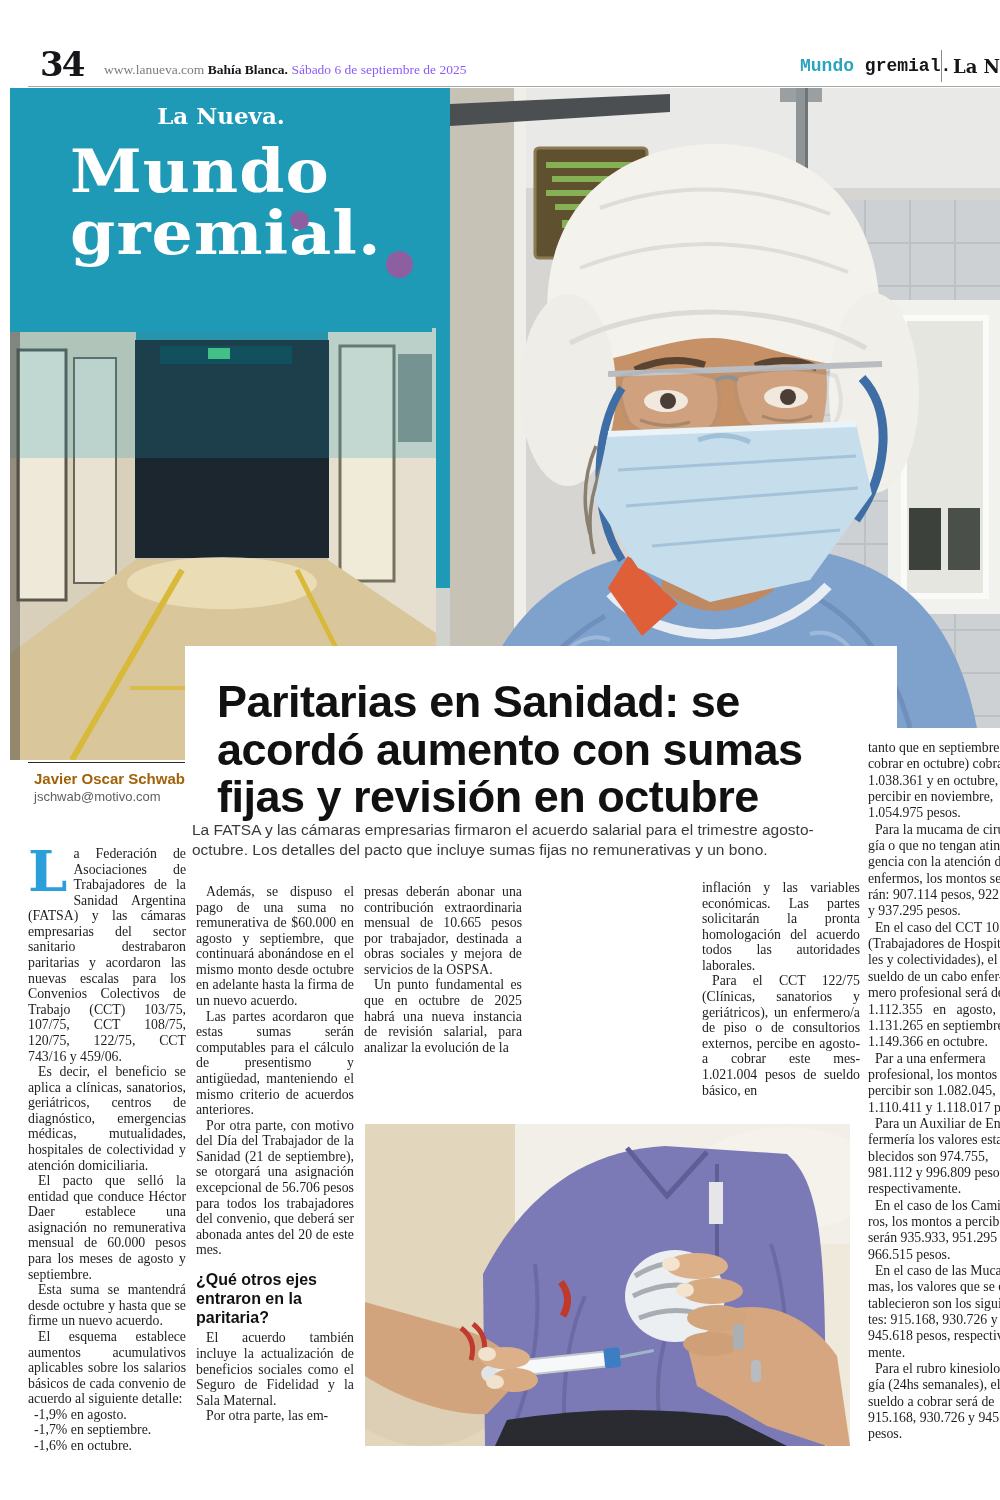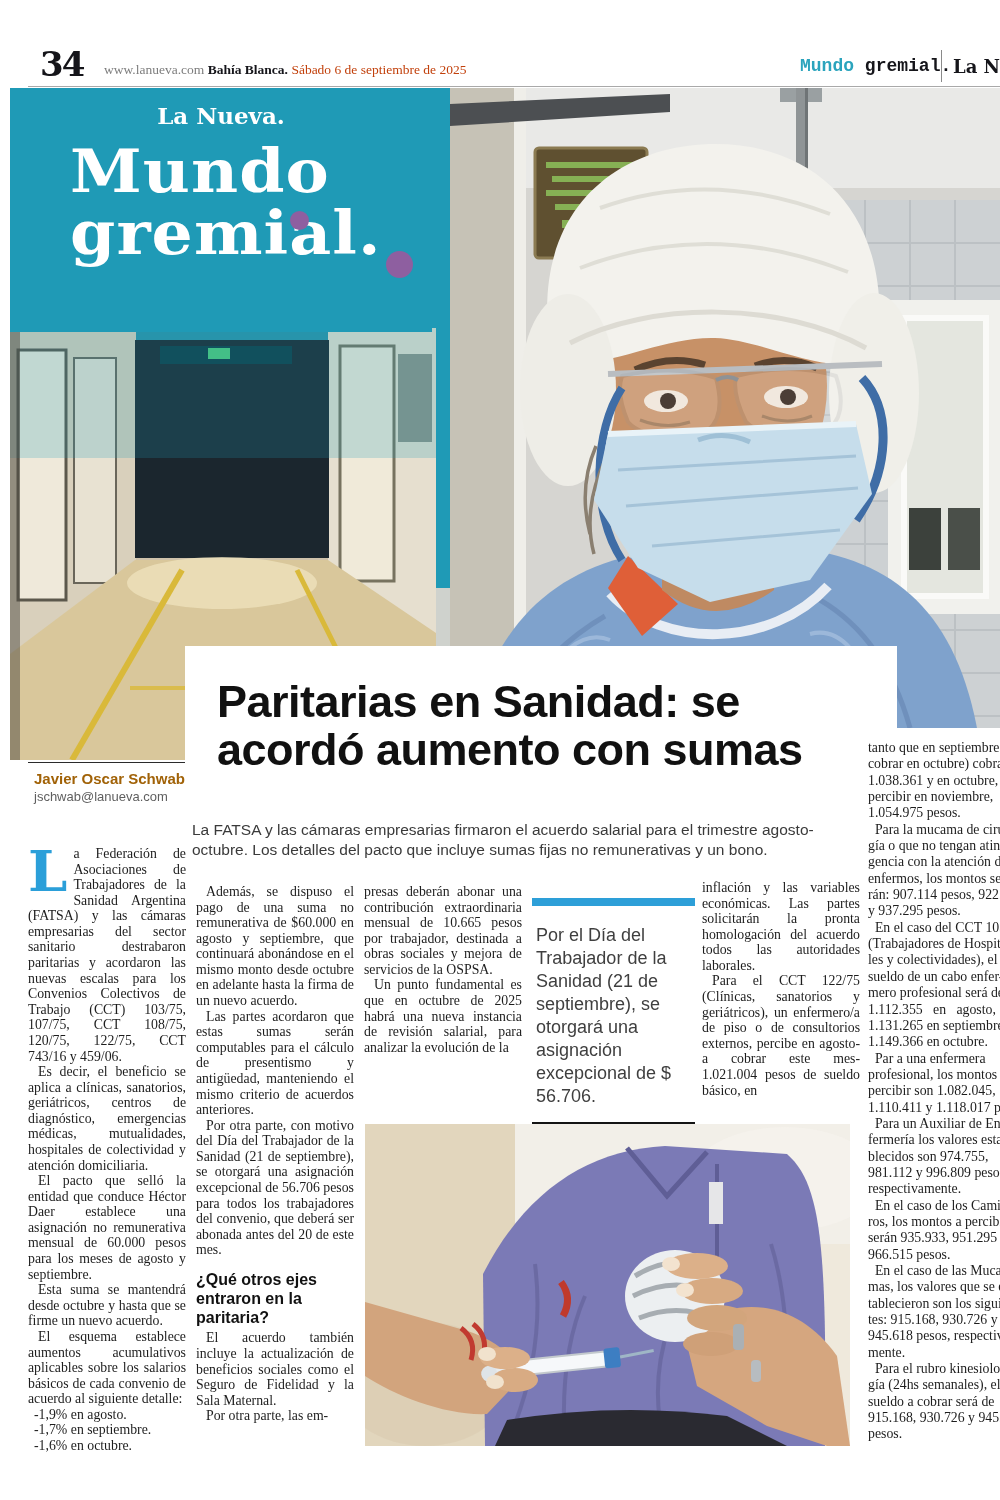--- a/index.html
+++ b/index.html
@@ -4,21 +4,21 @@
 <style>
   html,body{margin:0;padding:0;background:#ffffff;}
   .page{position:relative;width:1000px;height:1500px;background:#fff;overflow:hidden;
         font-family:"Liberation Serif",serif;color:#1d1d1d;}
   
   .page-num{position:absolute;left:40px;top:44px;font-family:"DejaVu Serif",serif;
             font-weight:bold;font-size:34px;color:#15151a;letter-spacing:-2px;}
   .hdr-meta{position:absolute;left:104px;top:62px;font-size:13.5px;white-space:nowrap;}
   .hdr-meta .site{color:#7d7d7d;}
   .hdr-meta .city{color:#15151a;font-weight:bold;}
-  .hdr-meta .date{color:#c2410c;margin-top:26px;}
+  .hdr-meta .date{color:#8b5cf6;margin-top:26px;}
   .hdr-right{position:absolute;left:800px;top:56px;font-family:Liberation Mono, monospace;
              font-weight:bold;font-size:18px;white-space:nowrap;}
   .hdr-right .sec-teal{color:#2ba4bd;}
   .hdr-right .sec-black{color:#15151a;}
   .hdr-divider{position:absolute;left:941px;top:50px;width:1px;height:32px;background:#8a8a8a;}
   .hdr-brand{position:absolute;left:953px;top:56px;font-family:"DejaVu Serif",serif;
              font-weight:bold;font-size:18px;color:#15151a;white-space:nowrap;}
   .hdr-rule{position:absolute;left:28px;top:86px;width:972px;border-top:1px solid #a9a9a9;}
   
   .main-photo{position:absolute;left:10px;top:88px;width:990px;height:672px;overflow:hidden;}
@@ -196,27 +196,28 @@
     </div>
     <div class="dot dot-small"></div>
     <div class="dot dot-big"></div>
   </div>
 
   <div class="photo-end-patch"></div>
   <div class="headline-box">
     <div class="headline">
       <div>Paritarias en Sanidad: se</div>
       <div>acordó aumento con sumas</div>
+      <div>fijas y revisión en octubre</div>
     </div>
   </div>
 
   <div class="byline-rule"></div>
   <div class="byline">
     <div class="name">Javier Oscar Schwab</div>
-    <div class="email">jschwab@lanueva.com</div>
+    <div class="email">jschwab@motivo.com</div>
   </div>
   <div class="lede">La FATSA y las cámaras empresarias firmaron el acuerdo salarial para el trimestre agosto-octubre. Los detalles del pacto que incluye sumas fijas no remunerativas y un bono.</div>
 
   <div class="col col-1">
     <p><span class="dropcap">L</span><span>a Federación de Asociaciones de Trabajadores de la Sanidad Argentina (FATSA) y las cámaras empresarias del sector sanitario destrabaron paritarias y acordaron las nuevas escalas para los Convenios Colectivos de Trabajo (CCT) 103/75, 107/75, CCT 108/75, 120/75, 122/75, CCT 743/16 y 459/06.</span></p>
     <p class="ind">Es decir, el beneficio se aplica a clínicas, sanatorios, geriátricos, centros de diagnóstico, emergencias médicas, mutualidades, hospitales de colectividad y atención domiciliaria.</p>
     <p class="ind">El pacto que selló la entidad que conduce Héctor Daer establece una asignación no remunerativa mensual de 60.000 pesos para los meses de agosto y septiembre.</p>
     <p class="ind">Esta suma se mantendrá desde octubre y hasta que se firme un nuevo acuerdo.</p>
     <p class="ind">El esquema establece aumentos acumulativos aplicables sobre los salarios básicos de cada convenio de acuerdo al siguiente detalle:</p>
     <p class="milist">-1,9% en agosto.</p>
@@ -231,25 +232,20 @@
     <div class="subhead">¿Qué otros ejes entraron en la paritaria?</div>
     <p class="ind">El acuerdo también incluye la actualización de beneficios sociales como el Seguro de Fidelidad y la Sala Maternal.</p>
     <p class="ind">Por otra parte, las em-</p>
   </div>
 
   <div class="col col-3">
     <p>presas deberán abonar una contribución extraordinaria mensual de 10.665 pesos por trabajador, destinada a obras sociales y mejora de servicios de la OSPSA.</p>
     <p class="ind">Un punto fundamental es que en octubre de 2025 habrá una nueva instancia de revisión salarial, para analizar la evolución de la</p>
   </div>
 
-  <div class="pullquote">
-    <div class="pq-topbar"></div>
-    <div class="pq-text">Por el Día del Trabajador de la Sanidad (21 de septiembre), se otorgará una asignación excepcional de $ 56.706.</div>
-    <div class="pq-botbar"></div>
-  </div>
 
   <div class="col col-5">
     <p>inflación y las variables económicas. Las partes solicitarán la pronta homologación del acuerdo todos las autoridades laborales.</p>
     <p class="ind">Para el CCT 122/75 (Clínicas, sanatorios y geriátricos), un enfermero/a de piso o de consultorios externos, percibe en agosto- a cobrar este mes- 1.021.004 pesos de sueldo básico, en</p>
   </div>
 
   <div class="col col-6">tanto que en septiembre (a
 cobrar en octubre) cobrará
 1.038.361 y en octubre, a
 percibir en noviembre,

